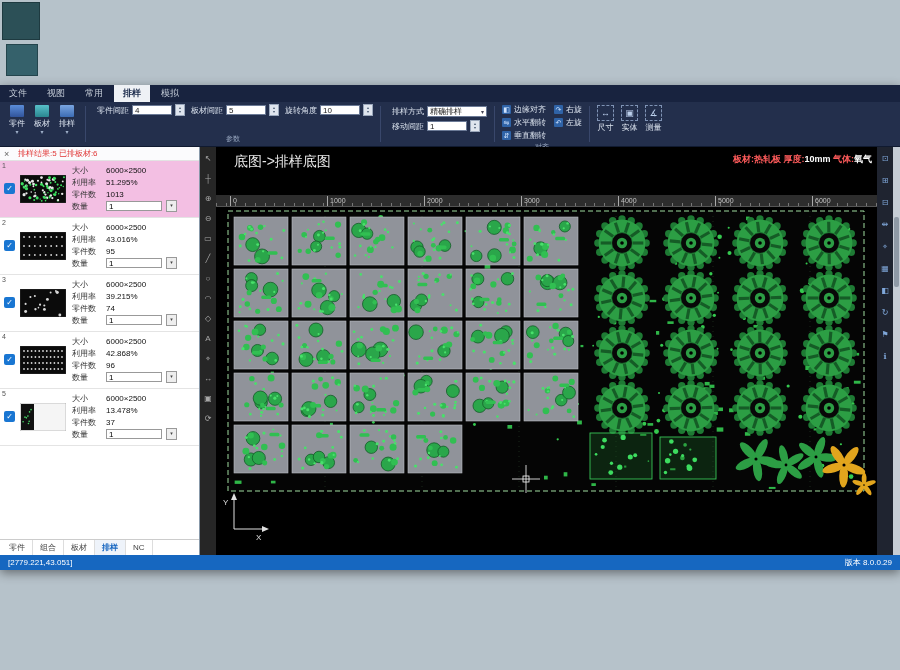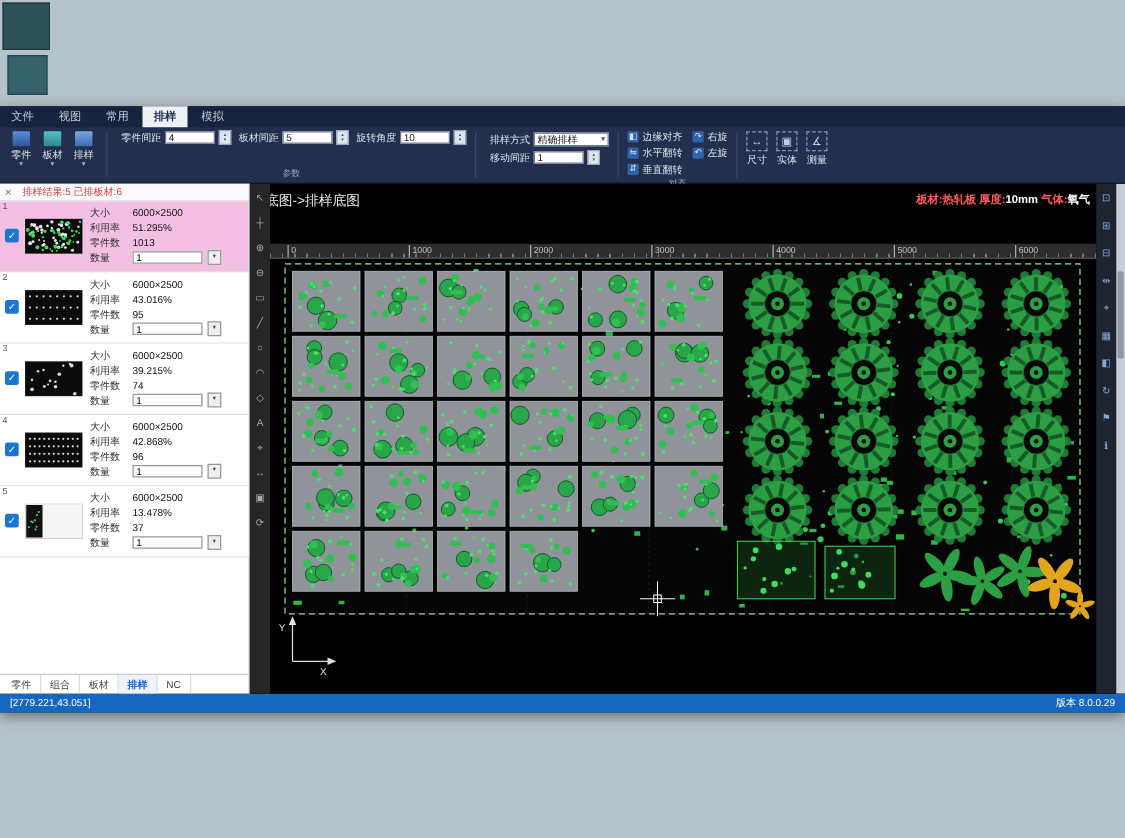--- a/index.html
+++ b/index.html
@@ -76,21 +76,21 @@
   .lptab.active{color:#1565c0;font-weight:bold;background:#eef3fa}
 
   .canvas{flex:1;position:relative;background:#000;overflow:hidden}
   .toolcol{position:absolute;top:0;bottom:0;width:16px;background:#262626;display:flex;flex-direction:column;align-items:center;padding-top:5px;gap:7px;z-index:3}
   .toolcol.left{left:0}
   .toolcol.right{right:7px;background:#1f2430;gap:9px}
   .ticon{width:14px;height:13px;color:#a8a8a8;font-size:8px;display:flex;align-items:center;justify-content:center}
   .rticon{color:#7fa7d9}
   .vscroll{position:absolute;right:0;top:0;bottom:0;width:7px;background:#c6cdd5;z-index:3}
   .vthumb{position:absolute;top:70px;left:1px;width:5px;height:70px;background:#8f9aa6;border-radius:2px}
-  .cv-title{position:absolute;left:12px;top:6px;color:#e8e8e8;font-size:11px;z-index:2}
+  .cv-title{position:absolute;left:34px;top:6px;color:#e8e8e8;font-size:14px;z-index:2}
   .cv-material{position:absolute;right:28px;top:6px;font-size:9px;z-index:2;font-weight:bold;white-space:nowrap}
   .ruler{position:absolute;left:16px;right:23px;top:48px;height:11px;background:#2d2d2d;border-bottom:1px solid #555;z-index:2}
   .ruler::after{content:'';position:absolute;left:0;right:0;bottom:0;height:3px;background:repeating-linear-gradient(to right,#777 0 1px,transparent 1px 9.7px)}
   .ruler .tick{position:absolute;bottom:0;font-size:7px;color:#c5c5c5;border-left:1px solid #aaa;padding-left:2px;height:10px;line-height:9px}
   #scene{position:absolute;left:16px;top:62px;z-index:1}
   #axis{position:absolute;left:22px;bottom:14px;z-index:2}
 
   .statusbar{height:15px;background:#1667c0;display:flex;align-items:center;justify-content:space-between;padding:0 8px;color:#fff;font-size:8px;flex:none}
 </style>
 </head>

